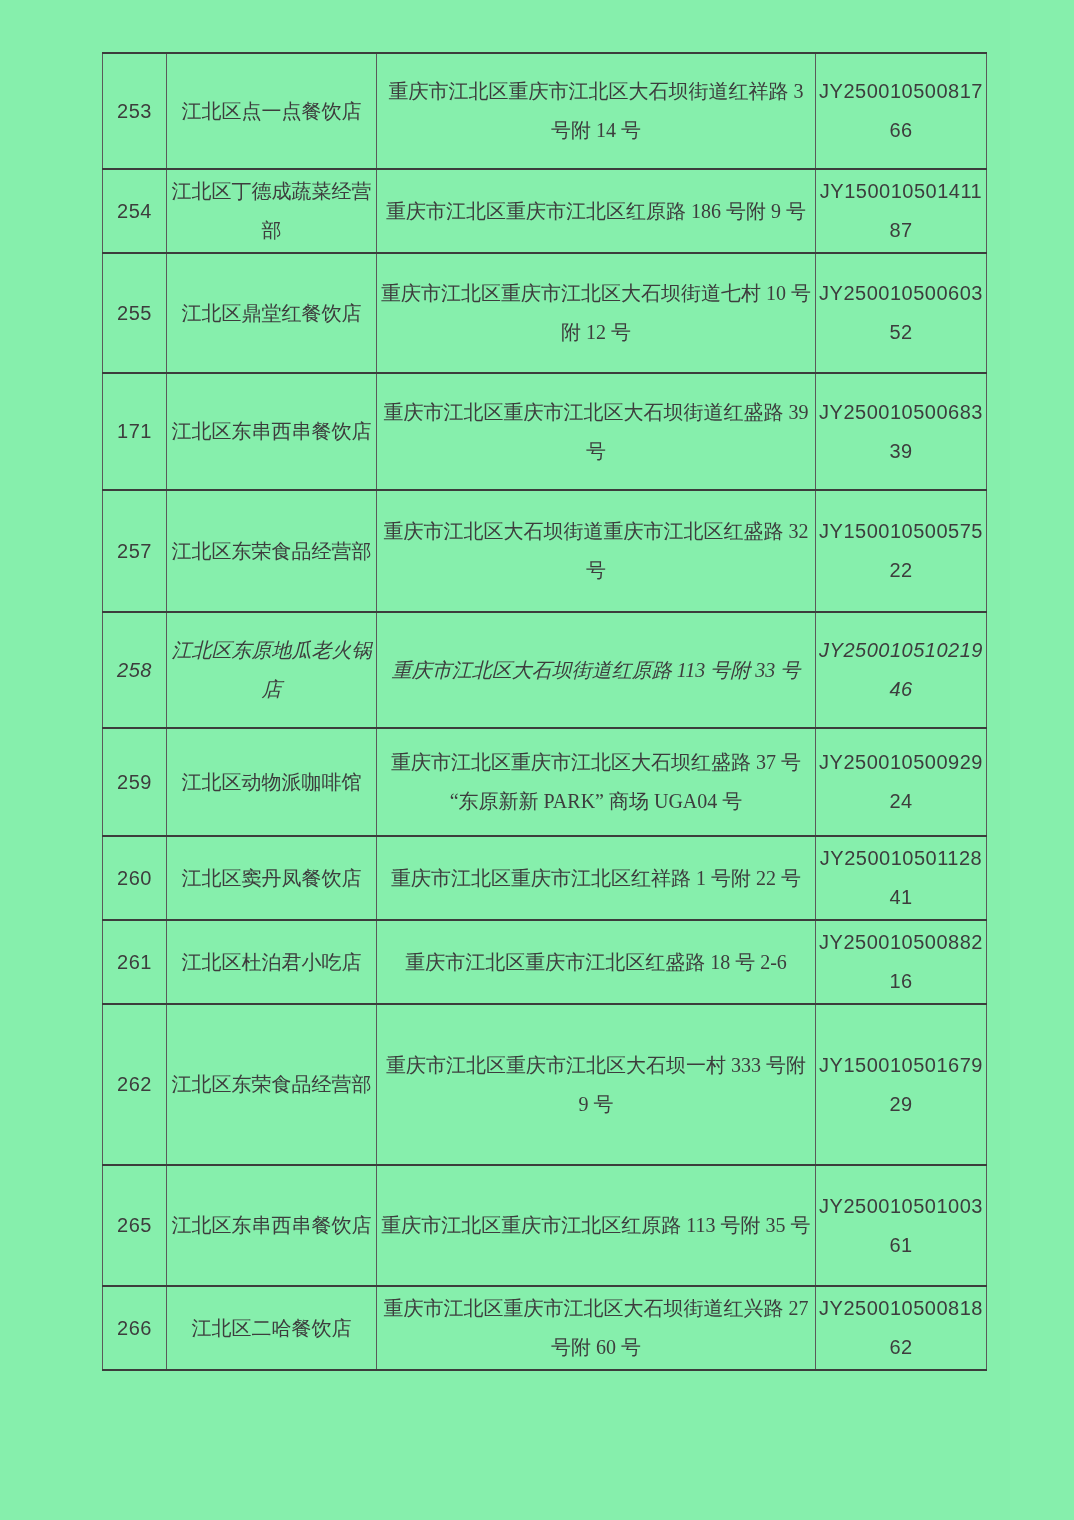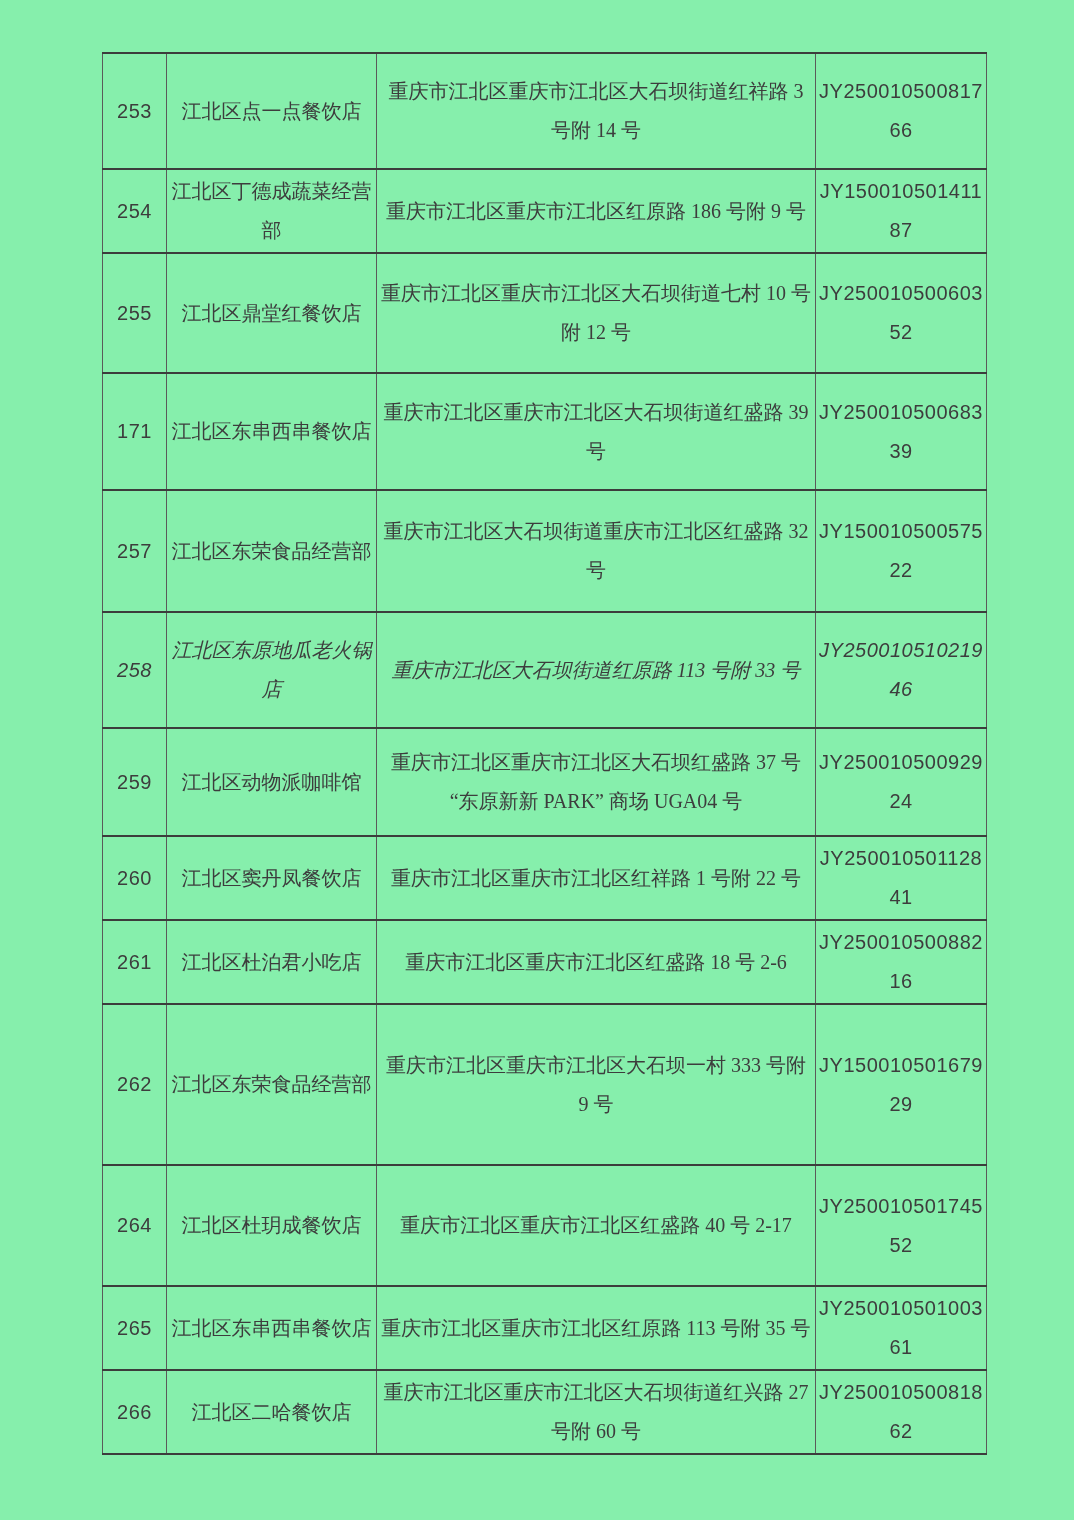--- a/index.html
+++ b/index.html
@@ -131,26 +131,20 @@
     <td class="cell-address">重庆市江北区重庆市江北区红盛路 18 号 2-6</td>
     <td class="cell-license">JY25001050088216</td>
   </tr>
         <tr>
     <td class="cell-no">262</td>
     <td class="cell-name">江北区东荣食品经营部</td>
     <td class="cell-address">重庆市江北区重庆市江北区大石坝一村 333 号附 9 号</td>
     <td class="cell-license">JY15001050167929</td>
   </tr>
         <tr>
-    <td class="cell-no">264</td>
-    <td class="cell-name">江北区杜玥成餐饮店</td>
-    <td class="cell-address">重庆市江北区重庆市江北区红盛路 40 号 2-17</td>
-    <td class="cell-license">JY25001050174552</td>
-  </tr>
-        <tr>
     <td class="cell-no">265</td>
     <td class="cell-name">江北区东串西串餐饮店</td>
     <td class="cell-address">重庆市江北区重庆市江北区红原路 113 号附 35 号</td>
     <td class="cell-license">JY25001050100361</td>
   </tr>
         <tr>
     <td class="cell-no">266</td>
     <td class="cell-name">江北区二哈餐饮店</td>
     <td class="cell-address">重庆市江北区重庆市江北区大石坝街道红兴路 27 号附 60 号</td>
     <td class="cell-license">JY25001050081862</td>

